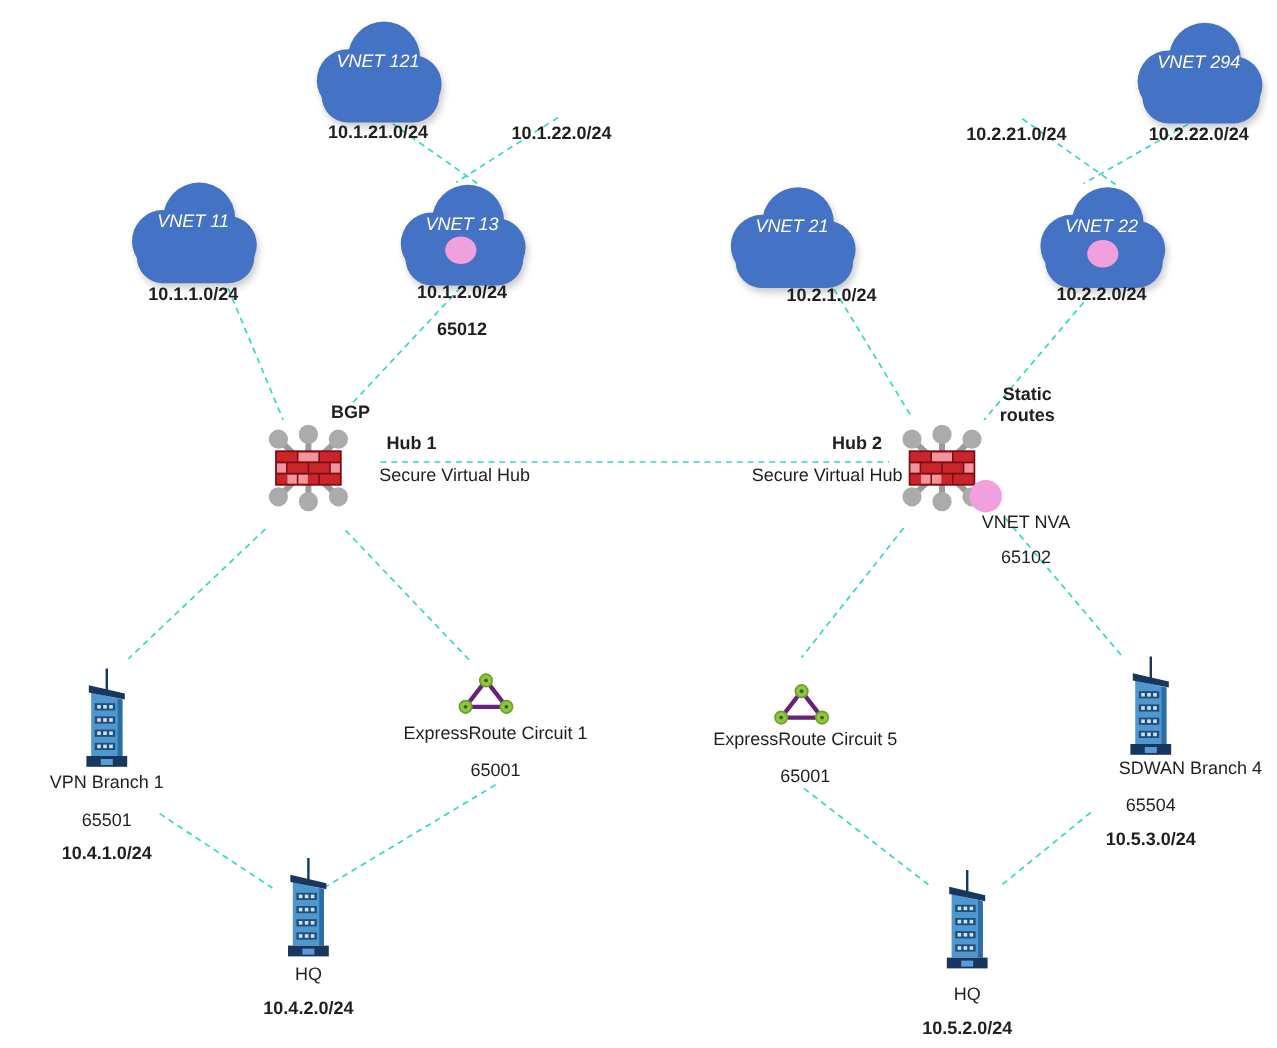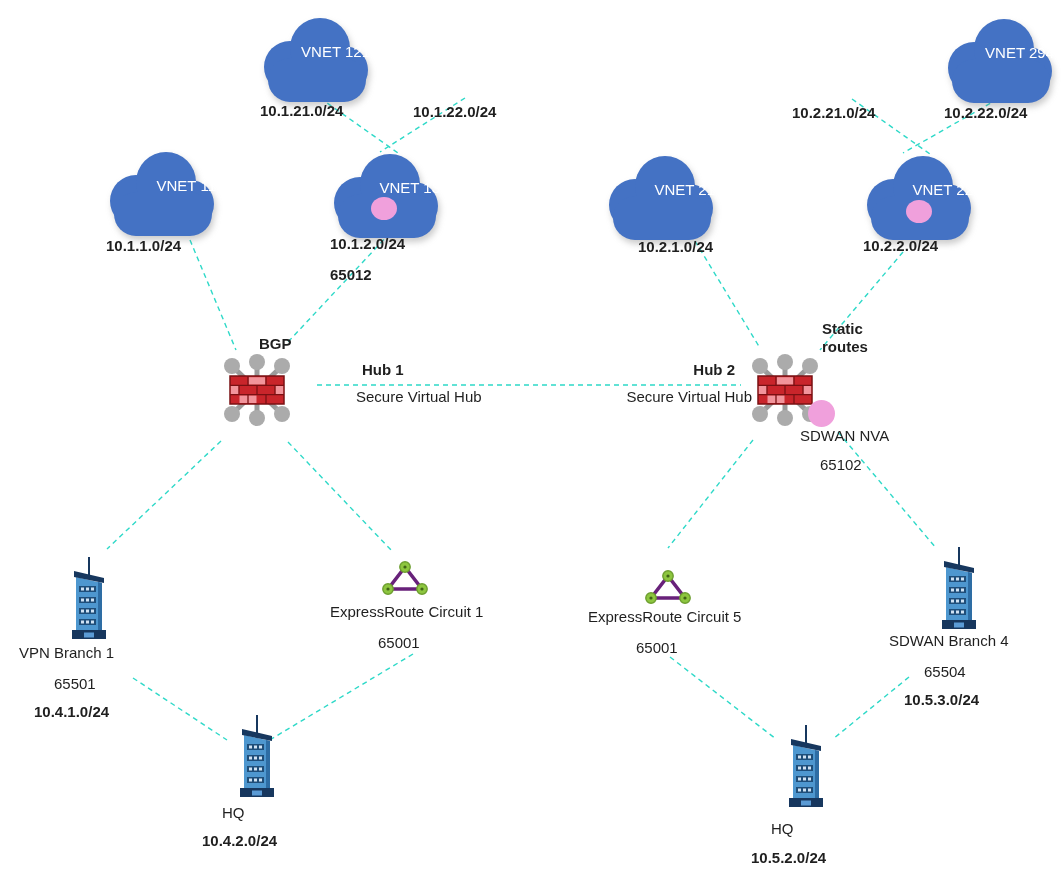--- a/index.html
+++ b/index.html
@@ -14,30 +14,30 @@
     --text:#1F1F1F;
   }
   html,body{margin:0;padding:0;background:#fff;}
   #stage{
     position:relative;width:1064px;height:873px;background:#fff;overflow:hidden;
     font-family:"Liberation Sans", sans-serif;color:var(--text);
   }
   #links{position:absolute;left:0;top:0;width:1064px;height:873px;pointer-events:none;}
   #links line{stroke:var(--link-teal);stroke-width:1.4;stroke-dasharray:5 4;}
   .abs{position:absolute;}
-  .lbl{position:absolute;font-size:15px;line-height:1.2;white-space:nowrap;color:var(--text);}
+  .lbl{position:absolute;font-size:15px;line-height:1.2;text-align:center;white-space:nowrap;color:var(--text);}
   .bold{font-weight:bold;}
-  .left{text-align:center;margin-left:40px;}
+  .left{text-align:center;}
   .right{text-align:right;}
   .wrap{white-space:normal;}
   .cloud{position:absolute;width:110px;height:92px;}
   .cloud svg{position:absolute;left:0;top:0;filter:drop-shadow(2px 4px 3px rgba(110,110,110,.35));}
   .cloud-shape{fill:var(--cloud-blue);}
   .cloud-label{position:absolute;left:0;top:42%;width:100%;transform:translateY(-50%);
-    text-align:right;color:#fff;font-size:15px;}
+    text-align:center;color:#fff;font-size:15px;font-style:italic;}
   .pink-dot{position:absolute;background:var(--pink);border-radius:50%;}
   .hub-icon{position:absolute;width:84px;height:78px;}
   .hub-icon .spoke{stroke:#9b9b9b;stroke-width:5;}
   .hub-icon .knob{fill:var(--spoke-gray);}
   .er-icon{position:absolute;width:48px;height:38px;}
   .bldg{position:absolute;width:44px;height:84px;}
 </style>
 </head>
 <body>
 
@@ -209,21 +209,21 @@
         <line x1="42" y1="34.3" x2="42" y2="43.7" stroke="#7a1013" stroke-width="1.3"></line>
         <line x1="60" y1="34.3" x2="60" y2="43.7" stroke="#7a1013" stroke-width="1.3"></line>
       <line x1="33" y1="43.7" x2="33" y2="53" stroke="#7a1013" stroke-width="1.3"></line>
         <line x1="51" y1="43.7" x2="51" y2="53" stroke="#7a1013" stroke-width="1.3"></line>
     </svg>
   </div>
   <div class="lbl bold wrap" style="left:822px;top:320px;width:68px">Static routes</div>
   <div class="lbl bold right" style="left:610px;top:361px;width:125px">Hub 2</div>
   <div class="lbl right" style="left:608px;top:388px;width:144px">Secure Virtual Hub</div>
   <span class="pink-dot abs" style="left:808px;top:400px;width:27px;height:27px"></span>
-  <div class="lbl" style="left:800px;top:427px;width:110px">SDWAN NVA</div>
+  <div class="lbl" style="left:800px;top:427px;width:110px">VNET NVA</div>
   <div class="lbl" style="left:820px;top:456px;width:70px">65102</div>
 
   <div class="er-icon" style="left:381px;top:560px">
     <svg viewBox="0 0 48 38" width="48" height="38">
       <path d="M24 7 L41 29 L7 29 Z" fill="none" stroke="var(--er-purple)" stroke-width="3.6" stroke-linejoin="round"></path>
       <circle cx="24" cy="7" r="5.2" fill="var(--er-green)" stroke="#6d9e2f" stroke-width="1.4"></circle>
         <circle cx="24" cy="7" r="1.6" fill="#3f6315"></circle>
       <circle cx="41" cy="29" r="5.2" fill="var(--er-green)" stroke="#6d9e2f" stroke-width="1.4"></circle>
         <circle cx="41" cy="29" r="1.6" fill="#3f6315"></circle>
       <circle cx="7" cy="29" r="5.2" fill="var(--er-green)" stroke="#6d9e2f" stroke-width="1.4"></circle>
@@ -325,21 +325,21 @@
         <rect x="19" y="53.5" width="3" height="3" fill="#cfe2f3"></rect>
         <rect x="24" y="53.5" width="3" height="3" fill="#cfe2f3"></rect>
       <rect x="12" y="63" width="17" height="6" fill="#1f4e79"></rect>
         <rect x="14" y="64.5" width="3" height="3" fill="#cfe2f3"></rect>
         <rect x="19" y="64.5" width="3" height="3" fill="#cfe2f3"></rect>
         <rect x="24" y="64.5" width="3" height="3" fill="#cfe2f3"></rect>
       <rect x="5" y="74" width="34" height="9" fill="#17375e"></rect>
         <rect x="17" y="76.5" width="10" height="5" fill="#5b9bd5"></rect>
     </svg>
   </div>
-  <div class="lbl" style="left:889px;top:632px;width:140px">SDWAN Branch 4</div>
+  <div class="lbl" style="left:922px;top:632px;width:140px">SDWAN Branch 4</div>
   <div class="lbl" style="left:924px;top:663px;width:70px">65504</div>
   <div class="lbl bold" style="left:904px;top:691px;width:110px">10.5.3.0/24</div>
 
   <div class="bldg" style="left:784px;top:724px">
     <svg viewBox="0 0 44 84" width="44" height="84">
       <line x1="22" y1="1" x2="22" y2="20" stroke="#17375e" stroke-width="2"></line>
       <polygon points="9,21 35,27 35,74 9,74" fill="var(--building-blue)"></polygon>
       <polygon points="31,26 35,27 35,74 31,74" fill="#2e6da4"></polygon>
       <polygon points="7,15 37,22 37,27 7,21" fill="#17375e"></polygon>
       <rect x="12" y="30" width="17" height="6" fill="#1f4e79"></rect>

